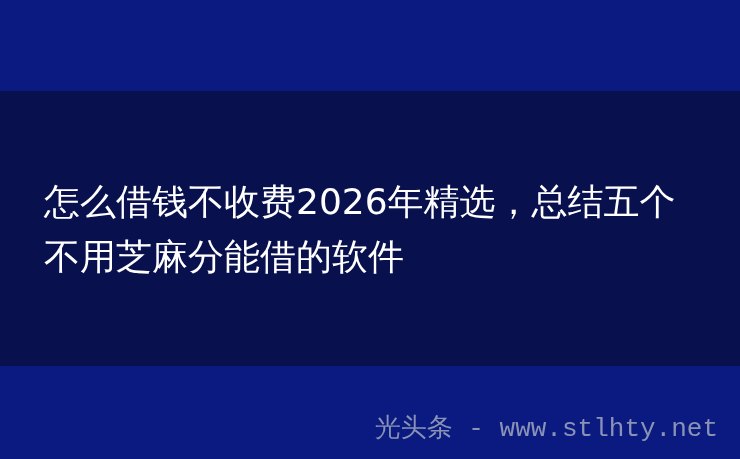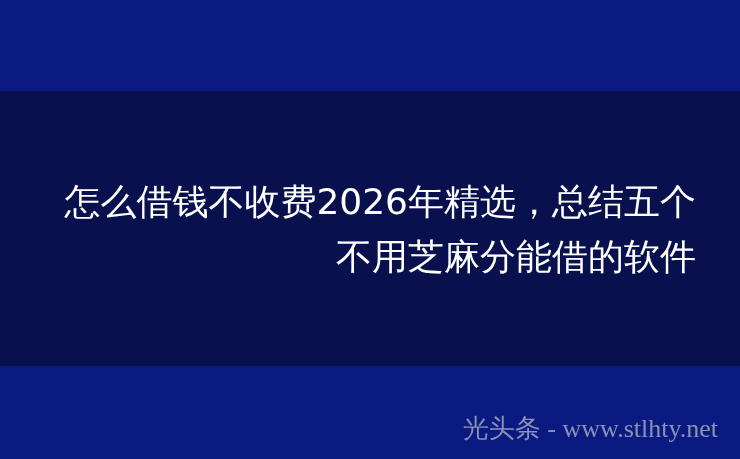--- a/index.html
+++ b/index.html
@@ -54,37 +54,37 @@
     box-sizing: border-box;
     padding: 0 36px;
   }
   .headline {
     width: 652px;
     margin: 0;
     color: #ffffff;
     font-size: 36px;
     line-height: 55px;
     font-weight: 400;
-    text-align: right;
+    text-align: left;
     letter-spacing: 0px;
     word-break: break-all;
     font-family: "DejaVu Sans", "Liberation Sans", sans-serif;
   }
 
   
   .watermark {
     position: absolute;
     right: 22px;
     bottom: 14px;
     color: #8a93b5;
     font-size: 26px;
     line-height: 32px;
     font-weight: 400;
     white-space: nowrap;
-    font-family: Liberation Serif, serif;
+    font-family: Liberation Mono, monospace;
   }
 </style>
 </head>
 <body>
 
 <div class="screen">
 
   <div class="band band-top"></div>
 
   <div class="band band-middle"></div>

